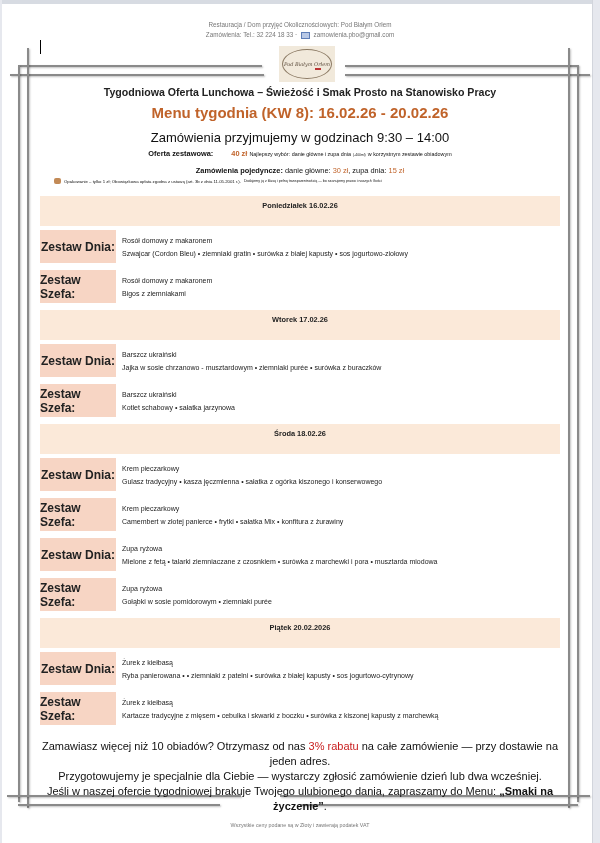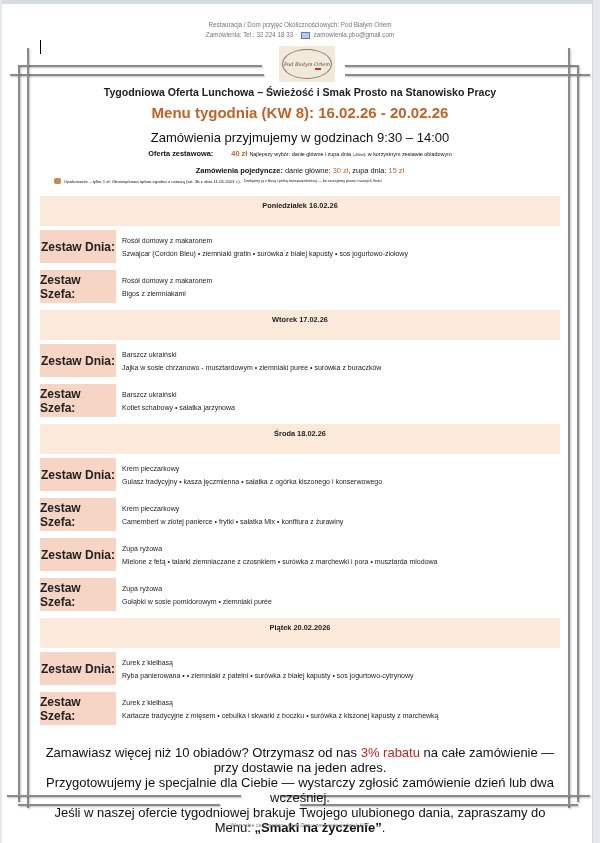--- a/index.html
+++ b/index.html
@@ -57,21 +57,21 @@
   }
   .set-row { display: flex; margin-top: 4px; height: 33px; }
   .set-row + .set-row { margin-top: 7px; }
   .set-label {
     width: 76px; background: #f7d5c4; font-weight: bold; font-size: 12px;
     display: flex; align-items: center; justify-content: center; color: #222;
   }
   .set-dishes { padding-left: 6px; font-size: 7px; display: flex; flex-direction: column; justify-content: center; gap: 6px; color: #222; }
   .day-block { margin-bottom: 7px; }
 
-  .bottom-notes { margin-top: 20px; text-align: center; font-size: 13px; line-height: 15px; }
+  .bottom-notes { margin-top: 14px; text-align: center; font-size: 11px; line-height: 15px; }
   .bottom-notes .rabat { color: #c81e1e; }
   .bottom-notes b { font-weight: bold; }
 
   .footer { position: absolute; top: 822px; left: 0; width: 600px; text-align: center; font-size: 5.3px; color: #777; }
 </style>
 </head>
 <body>
 
 <div class="topbar"></div>
 <div class="leftbar"></div>

